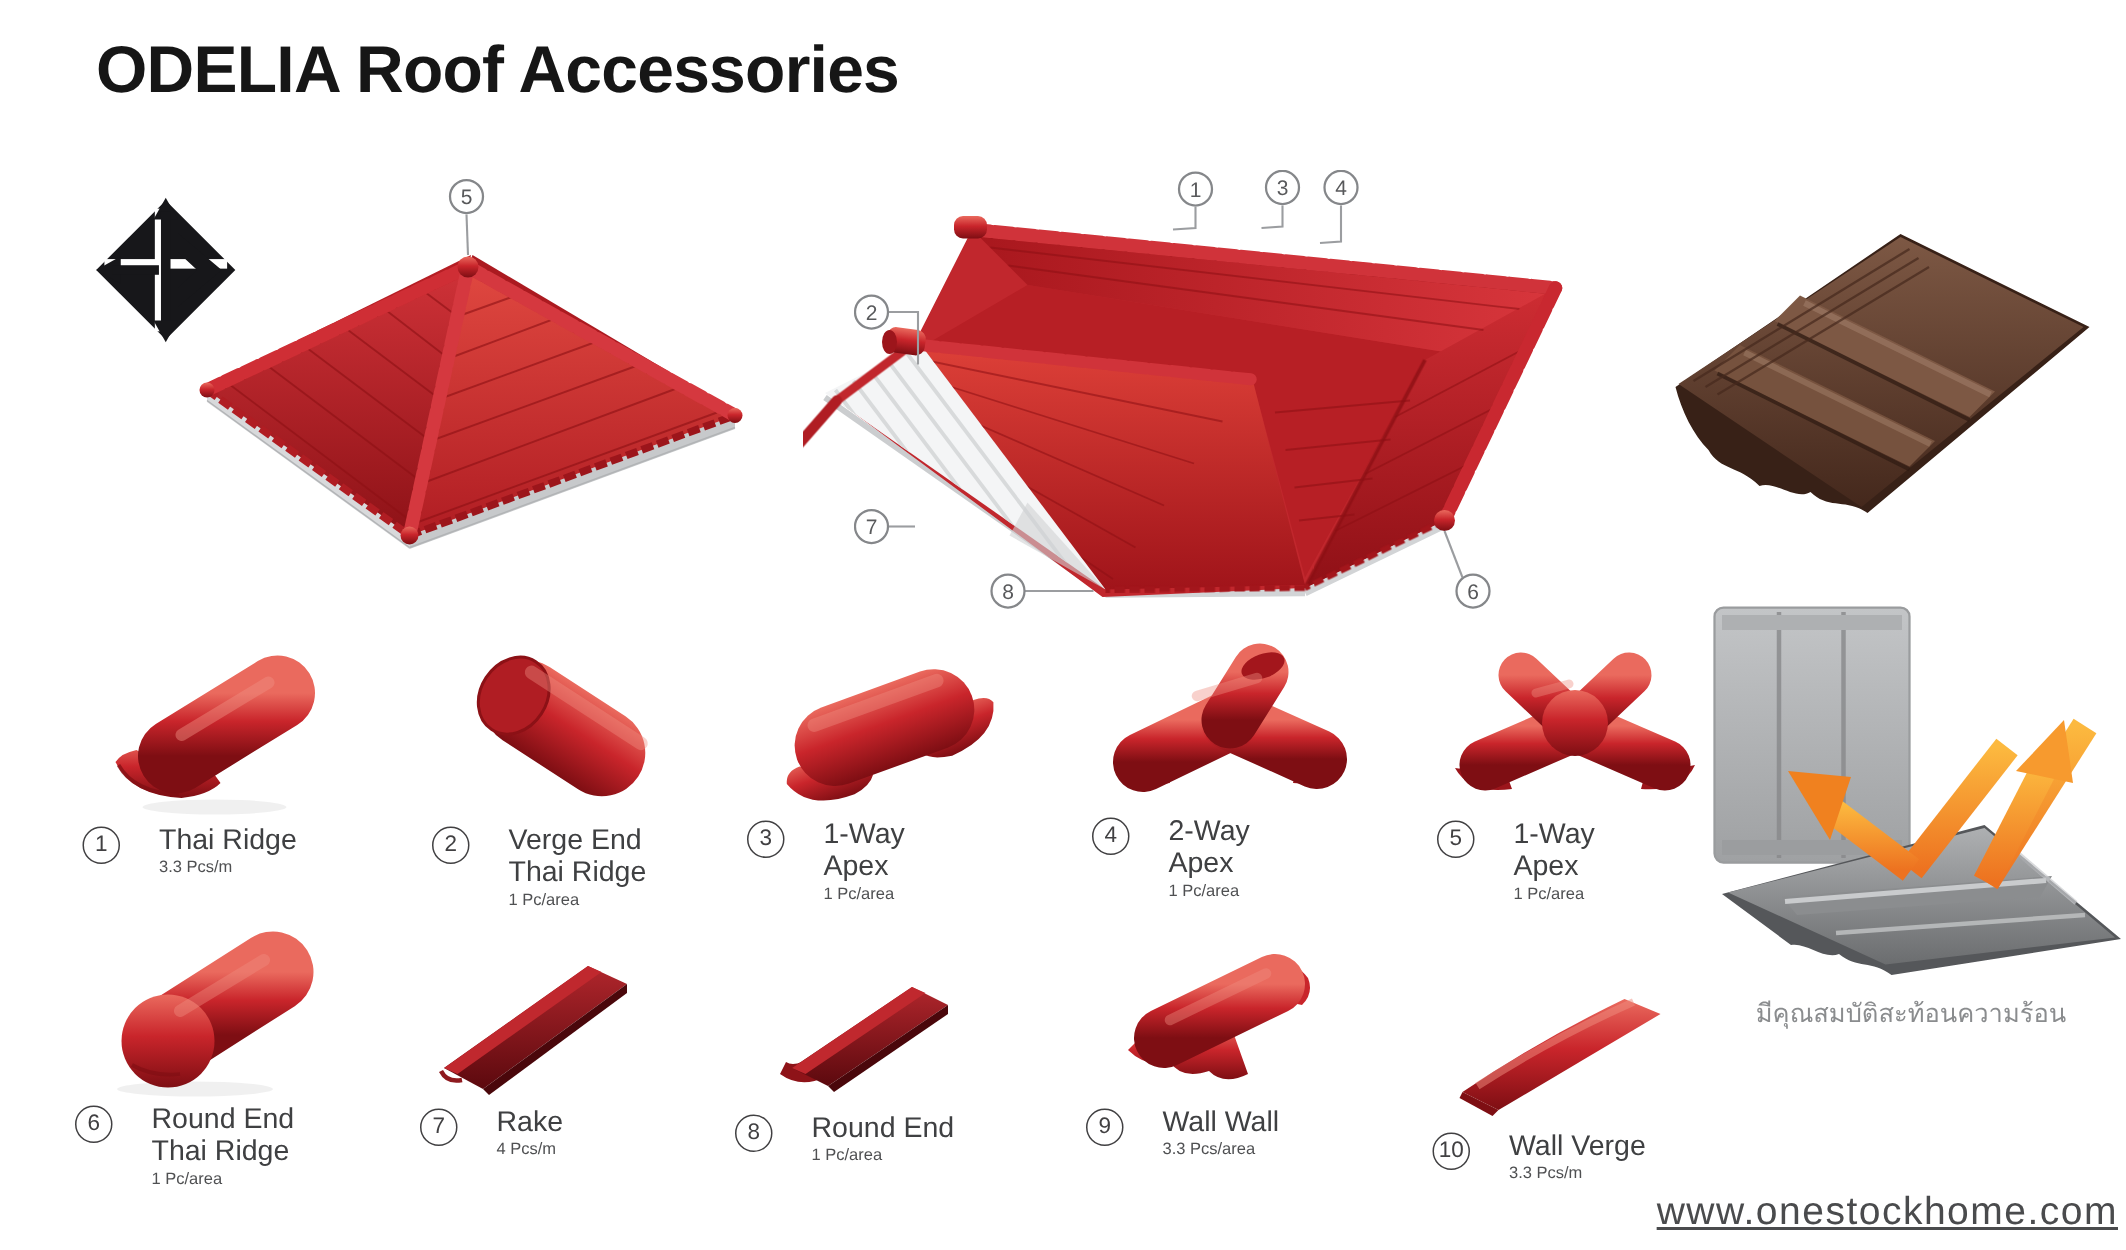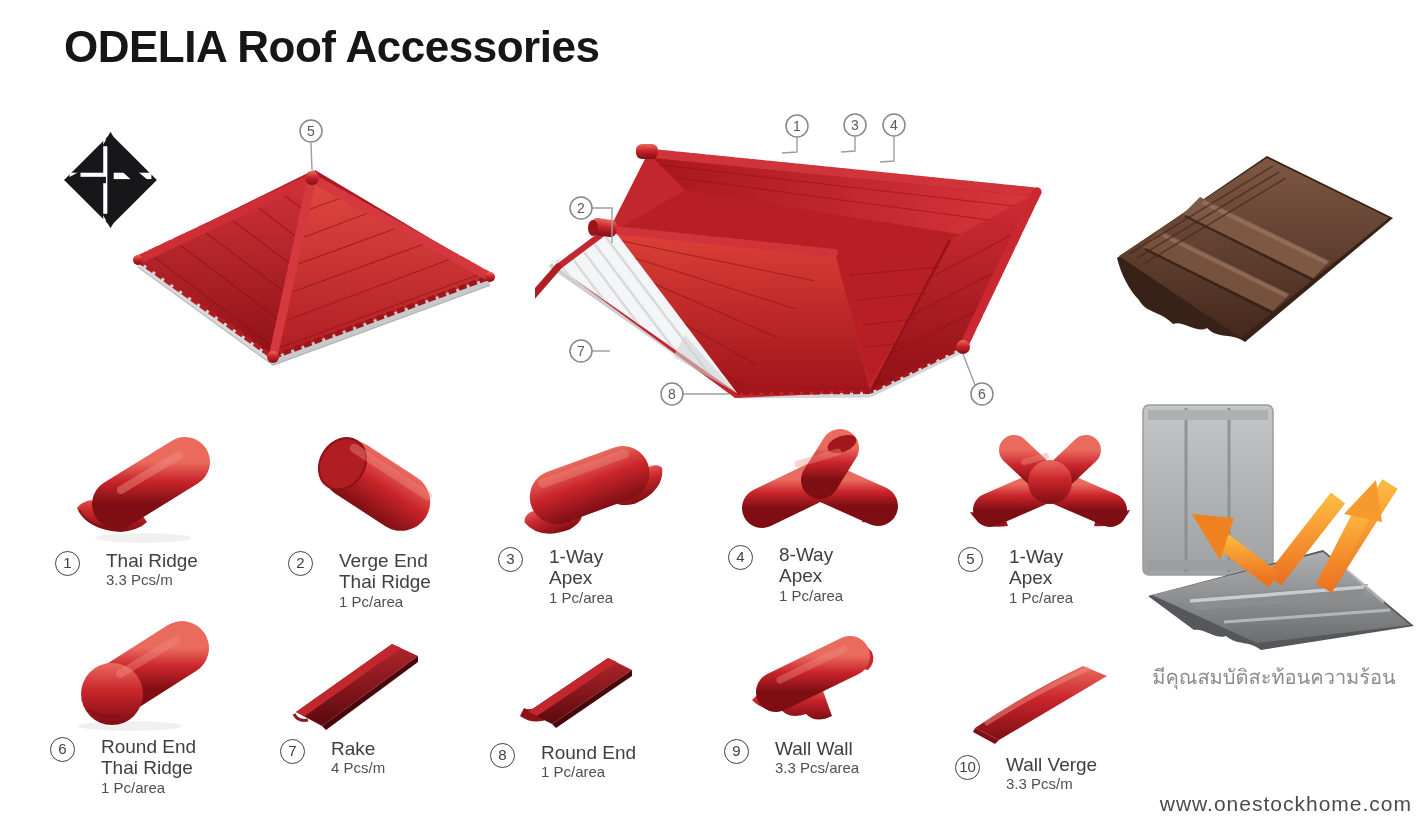--- a/index.html
+++ b/index.html
@@ -2,32 +2,32 @@
 <html><head>
 <meta charset="utf-8">
 <style>
   html,body{margin:0;padding:0;background:#ffffff;}
   .canvas{position:relative;width:1417px;height:833px;background:#ffffff;overflow:hidden;
           font-family:"Liberation Sans",sans-serif;color:#414042;}
   .abs{position:absolute;}
   h1.title{margin:0;position:absolute;left:64px;top:22px;font-size:44px;font-weight:bold;
            letter-spacing:-0.5px;color:#161616;}
   .website{position:absolute;left:1020px;top:792px;width:392px;text-align:right;
-           font-size:21px;color:#4a4b4d;letter-spacing:1px;}
+           font-size:26px;color:#4a4b4d;letter-spacing:1px;text-decoration:underline;}
   .caption{position:absolute;left:1138px;top:661px;width:272px;text-align:center;
-           font-size:20px;color:#8a8c8e;}
+           font-size:17px;color:#8a8c8e;}
   
   .item{position:absolute;width:224px;}
   .item .art{display:block;width:190px;height:120px;}
   .lblrow{display:flex;align-items:flex-start;gap:10px;margin-top:2px;}
   .numbadge{flex:0 0 auto;width:23px;height:23px;border:1.5px solid #414042;border-radius:50%;
             text-align:center;line-height:22px;font-size:15px;color:#414042;margin-top:1px;}
   .itxt{line-height:1.12;margin-left:16px;}
   .nm{font-size:19px;color:#3f4042;}
-  .qty{font-size:15px;color:#4f5052;margin-top:1px;}
+  .qty{font-size:11px;color:#4f5052;margin-top:1px;}
   svg text.callout{font-family:"Liberation Sans",sans-serif;font-size:14px;fill:#58595b;}
 </style>
 </head>
 <body>
 
 <div class="canvas">
 
   <svg width="0" height="0" style="position:absolute" aria-hidden="true">
     <defs>
       <linearGradient id="gR" x1="0" y1="0" x2="0" y2="1">
@@ -364,21 +364,21 @@
       <path d="M170,84 Q162,102 134,100 L140,78 Q156,88 170,84 Z" fill="#9c151b"></path>
       <line x1="92" y1="58" x2="34" y2="86" stroke="url(#gR)" stroke-width="40" stroke-linecap="round"></line>
       <line x1="92" y1="58" x2="150" y2="84" stroke="url(#gR)" stroke-width="40" stroke-linecap="round"></line>
       <line x1="92" y1="58" x2="112" y2="26" stroke="url(#gR)" stroke-width="38" stroke-linecap="round"></line>
       <ellipse cx="114" cy="22" rx="15" ry="8" fill="#a3161c" transform="rotate(-20 114 22)"></ellipse>
       <line x1="70" y1="42" x2="110" y2="30" stroke="#f08f82" stroke-width="7" opacity="0.4" stroke-linecap="round"></line>
     </svg>
     <div class="lblrow">
       <span class="numbadge">4</span>
       <div class="itxt">
-        <div class="nm">8-Way</div>
+        <div class="nm">2-Way</div>
         <div class="nm">Apex</div>
         <div class="qty">1 Pc/area</div>
       </div>
     </div>
   </div>
 
   <div class="item" style="left:958px;top:424px">
     <svg class="art" viewBox="0 0 190 120">
       <path d="M12,88 Q22,106 50,102 L42,80 Q26,90 12,88 Z" fill="#9c151b"></path>
       <path d="M172,86 Q164,104 136,102 L142,80 Q158,90 172,86 Z" fill="#9c151b"></path>

